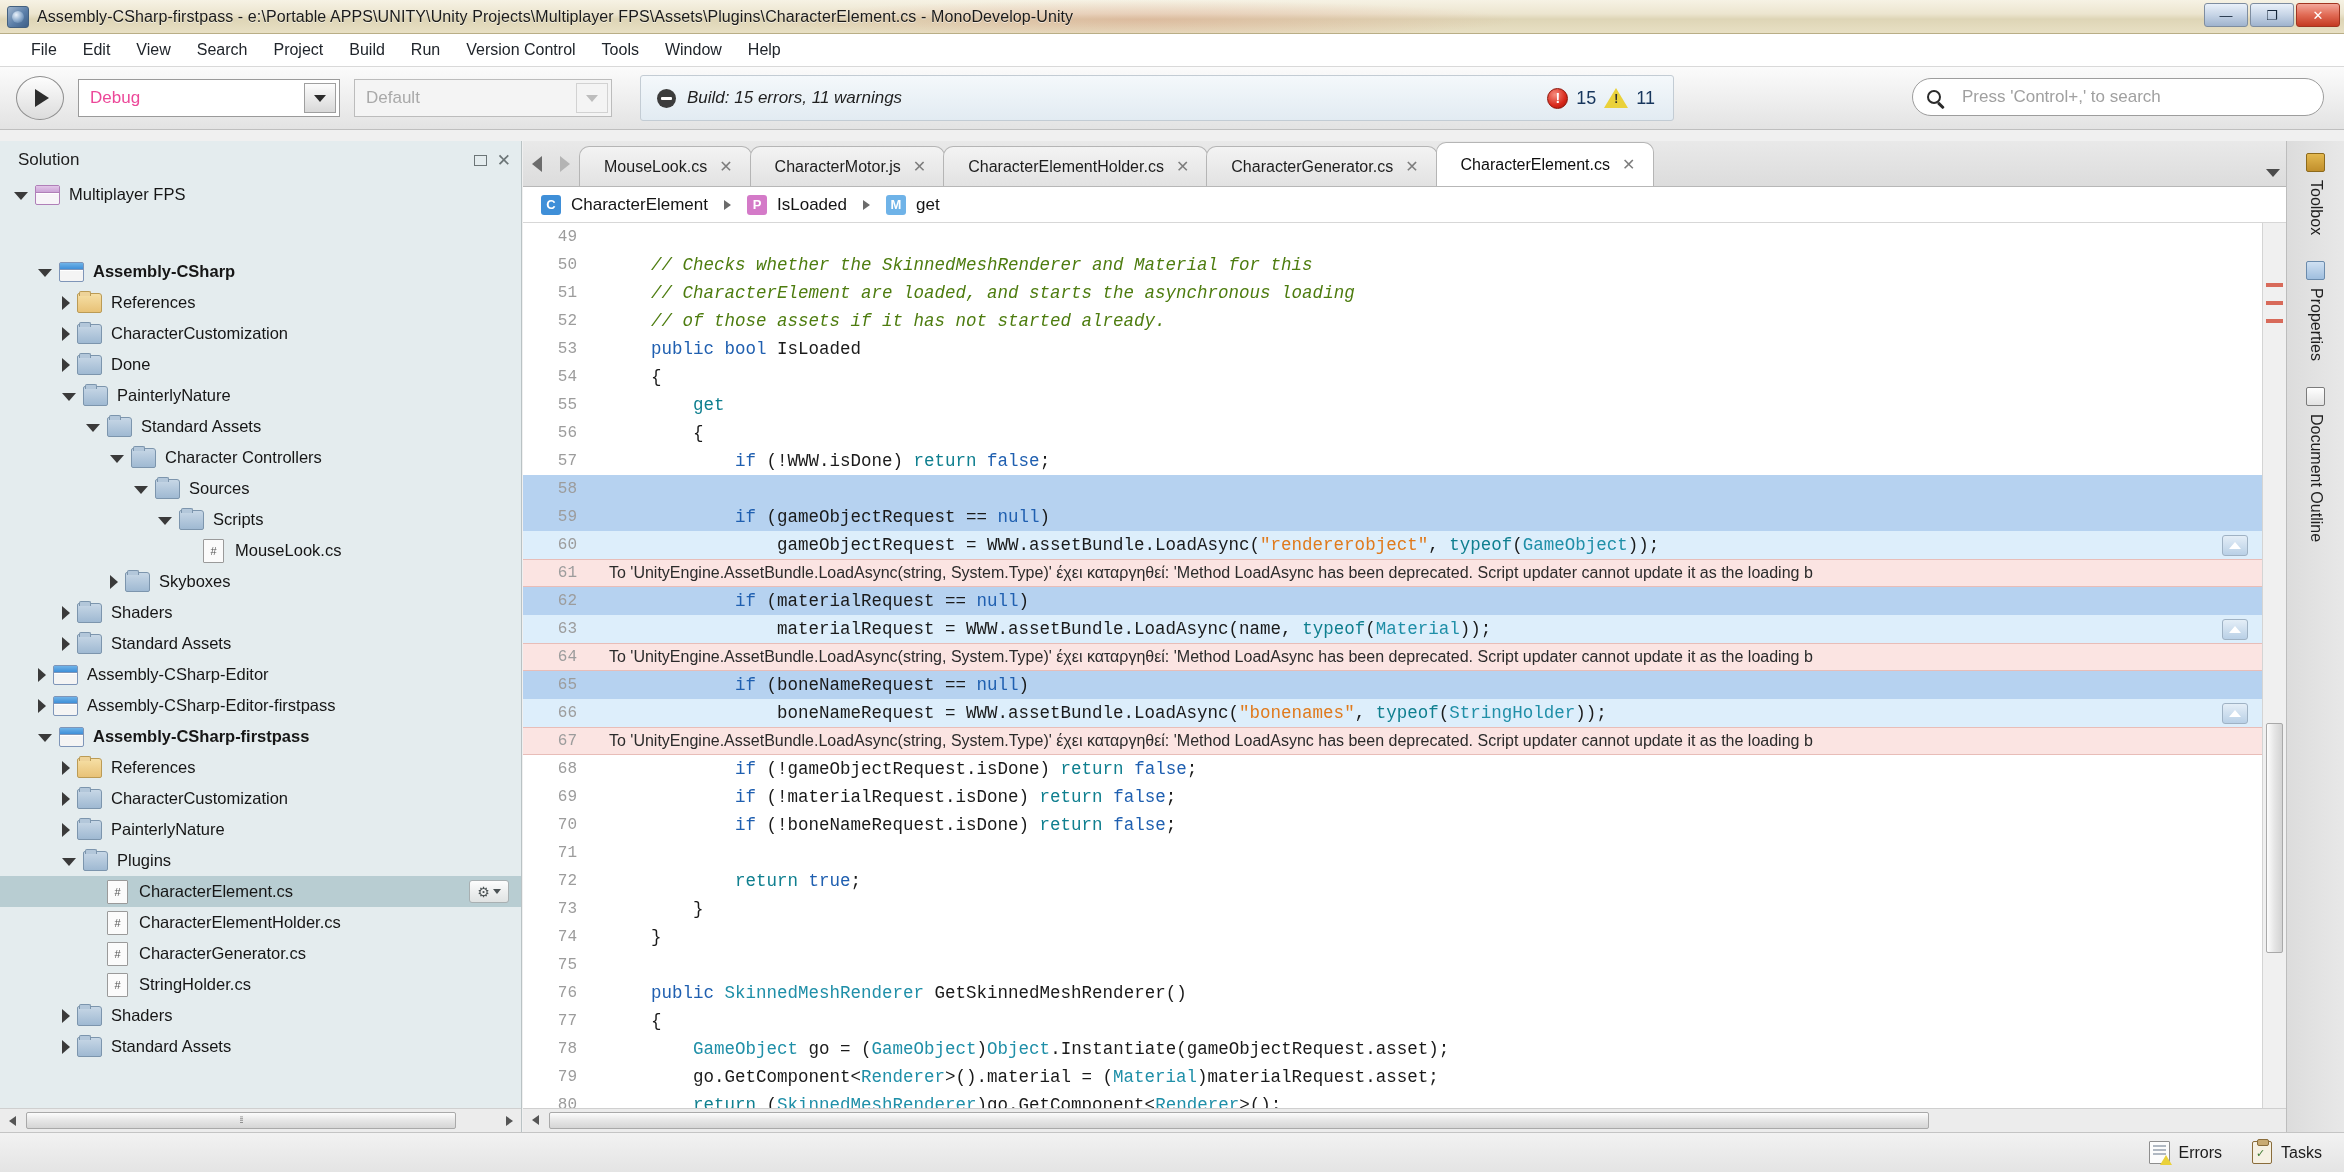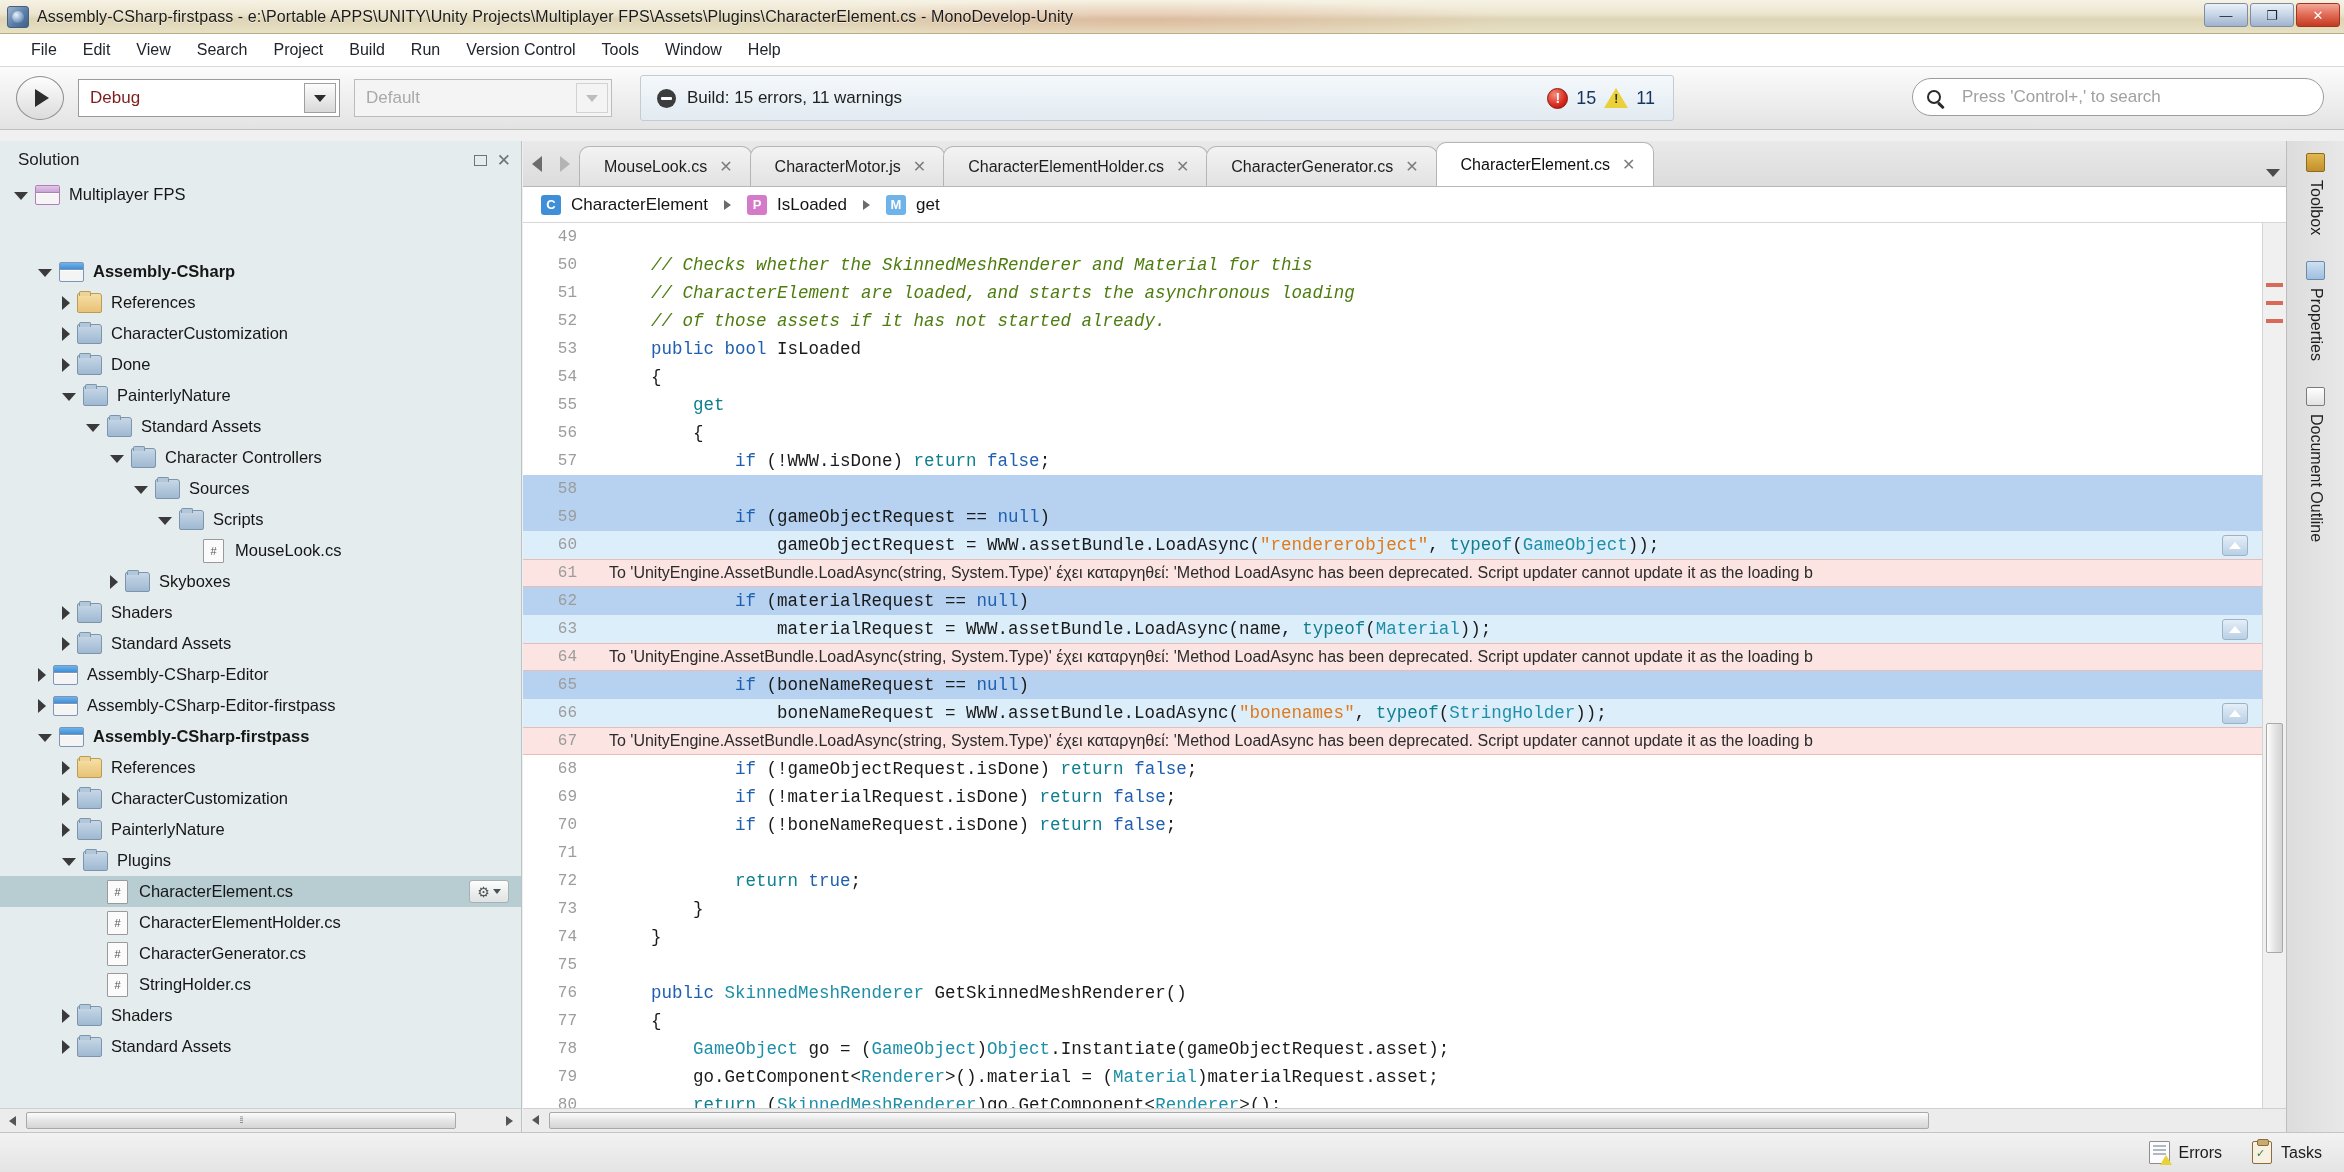--- a/index.html
+++ b/index.html
@@ -74,21 +74,21 @@
   }
   #run-button .tri {
     width: 0; height: 0; border-left: 14px solid #2d2d2d;
     border-top: 9px solid transparent; border-bottom: 9px solid transparent;
     margin-left: 4px;
   }
   .combo {
     height: 38px; border: 1px solid #9a9a9a; background: #fff;
     display: flex; align-items: center; position: relative; flex: none;
   }
-  .combo .val { font-size: 17px; color: #7f1d1d; padding-left: 11px; white-space: nowrap; }
+  .combo .val { font-size: 17px; color: #ec4899; padding-left: 11px; white-space: nowrap; }
   .combo.disabled { background: #f4f4f4; border-color: #bcbcbc; }
   .combo.disabled .val { color: #a9a9a9; }
   .combo-arrow {
     position: absolute; right: 3px; top: 3px; width: 32px; height: 30px;
     border: 1px solid #9f9f9f;
     background: linear-gradient(to bottom,#fcfcfc,#e9e9e9 55%,#d8d8d8);
     display: flex; align-items: center; justify-content: center;
   }
   .combo.disabled .combo-arrow { border-color: #d2d2d2; background: #f4f4f4; }
   .combo-arrow .caret {
@@ -105,21 +105,21 @@
     background: linear-gradient(to bottom,#f4f8fb,#eaf1f6 55%,#e2ebf2);
     display: flex; align-items: center; justify-content: space-between;
     padding: 0 18px 0 16px; flex: none;
   }
   #build-status-left { display: flex; align-items: center; gap: 11px; }
   .icon-stop {
     width: 19px; height: 19px; border-radius: 50%; background: #3c3c3c;
     display: flex; align-items: center; justify-content: center; flex: none;
   }
   .icon-stop::before { content:""; width: 11px; height: 3px; background: #fff; border-radius: 1px; }
-  #build-status-text { font-size: 17px; color: #1f1f1f; }
+  #build-status-text { font-size: 17px; color: #1f1f1f; font-style: italic; }
   #counters { display: flex; align-items: center; gap: 8px; }
   .icon-error {
     width: 21px; height: 21px; border-radius: 50%;
     background: radial-gradient(circle at 36% 30%, #f58d7e, #d8281b 60%, #9c1409);
     border: 1px solid #8c1005; color: #fff; font-size: 14px; font-weight: bold;
     display: flex; align-items: center; justify-content: center; line-height: 1; flex: none;
   }
   .icon-warn {
     width: 0; height: 0; border-left: 12px solid transparent; border-right: 12px solid transparent;
     border-bottom: 20px solid #ead13a; position: relative; flex: none;

